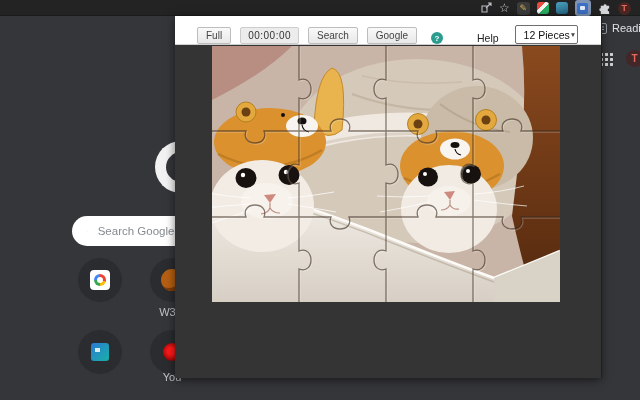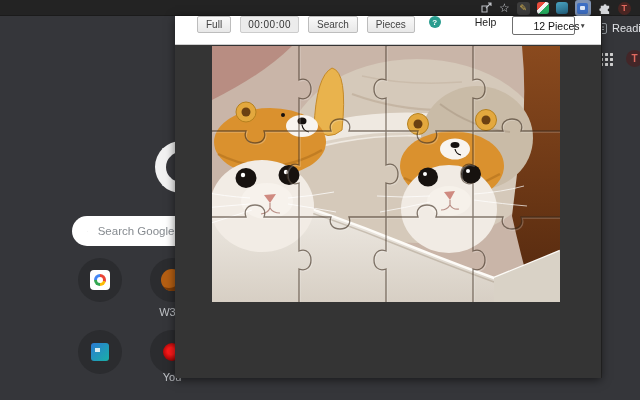--- a/index.html
+++ b/index.html
@@ -84,41 +84,41 @@
   .lb1 { left:68px; top:306px; } .lb2 { left:140px; top:306px; }
   .lb3 { left:68px; top:371px; } .lb4 { left:140px; top:371px; }
 
   
   .overlay {
     position:absolute; left:175px; top:16px; width:426px; height:362px;
     background:#343434; box-shadow:0 2px 9px rgba(0,0,0,.55), 1px 0 0 #2a2a2a;
   }
   .ov-toolbar {
     height:29px; background:#ffffff; border-bottom:1px solid #cfcfcf;
-    display:flex; align-items:flex-start; padding-left:22px; gap:9px;
+    display:flex; align-items:flex-end; padding-left:22px; gap:9px;
   }
   .btn {
     font-size:10px; color:#444; background:linear-gradient(#f9f9f9,#e8e8e8);
     border:1px solid #bdbdbd; border-radius:2px; padding:2px 8px; cursor:pointer;
     white-space:nowrap;
   }
   .timer-box {
     font-size:10px; color:#333; background:#ececec; border:1px solid #cccccc;
     border-radius:2px; padding:2px 7px; letter-spacing:.5px; white-space:nowrap;
   }
   .help-group { display:flex; align-items:center; gap:4px; margin-left:5px; }
   .help-icon { width:12px; height:12px; border-radius:50%; background:#2a9d8f;
     color:#fff; font-size:8px; font-weight:bold;
     display:flex; align-items:center; justify-content:center; }
   .help-label { font-size:10.5px; color:#222;margin-left:30px; }
   .pieces-select {
     margin-left:7px; width:63px; height:19px; background:#fff;
     border:1px solid #6f6f6f; border-radius:2px;
     display:flex; align-items:center; justify-content:space-between;
-    padding:0 20px; font-size:10.5px; color:#111; cursor:pointer; white-space:nowrap;
+    padding:0 8px; font-size:10.5px; color:#111; cursor:pointer; white-space:nowrap;
   }
   .sel-arrow { font-size:6.5px; color:#444; }
   .photo-wrap { position:absolute; left:37px; top:30px; width:348px; height:256px; }
 </style>
 </head>
 <body>
 
 <div class="chrome-strip"></div>
 <div class="chrome-icons">
   <span class="ci">
@@ -184,21 +184,21 @@
 <div class="shortcut-label lb1"></div>
 <div class="shortcut-label lb2">W3te</div>
 <div class="shortcut-label lb3"></div>
 <div class="shortcut-label lb4">You</div>
 
 <div class="overlay">
   <div class="ov-toolbar">
     <button class="btn">Full</button>
     <span class="timer-box">00:00:00</span>
     <button class="btn">Search</button>
-    <button class="btn">Pieces</button>
+    <button class="btn">Google</button>
     <span class="help-group">
       <span class="help-icon">?</span>
       <span class="help-label">Help</span>
     </span>
     <span class="pieces-select">
       <span>12 Pieces</span>
       <span class="sel-arrow">▼</span>
     </span>
   </div>
 

